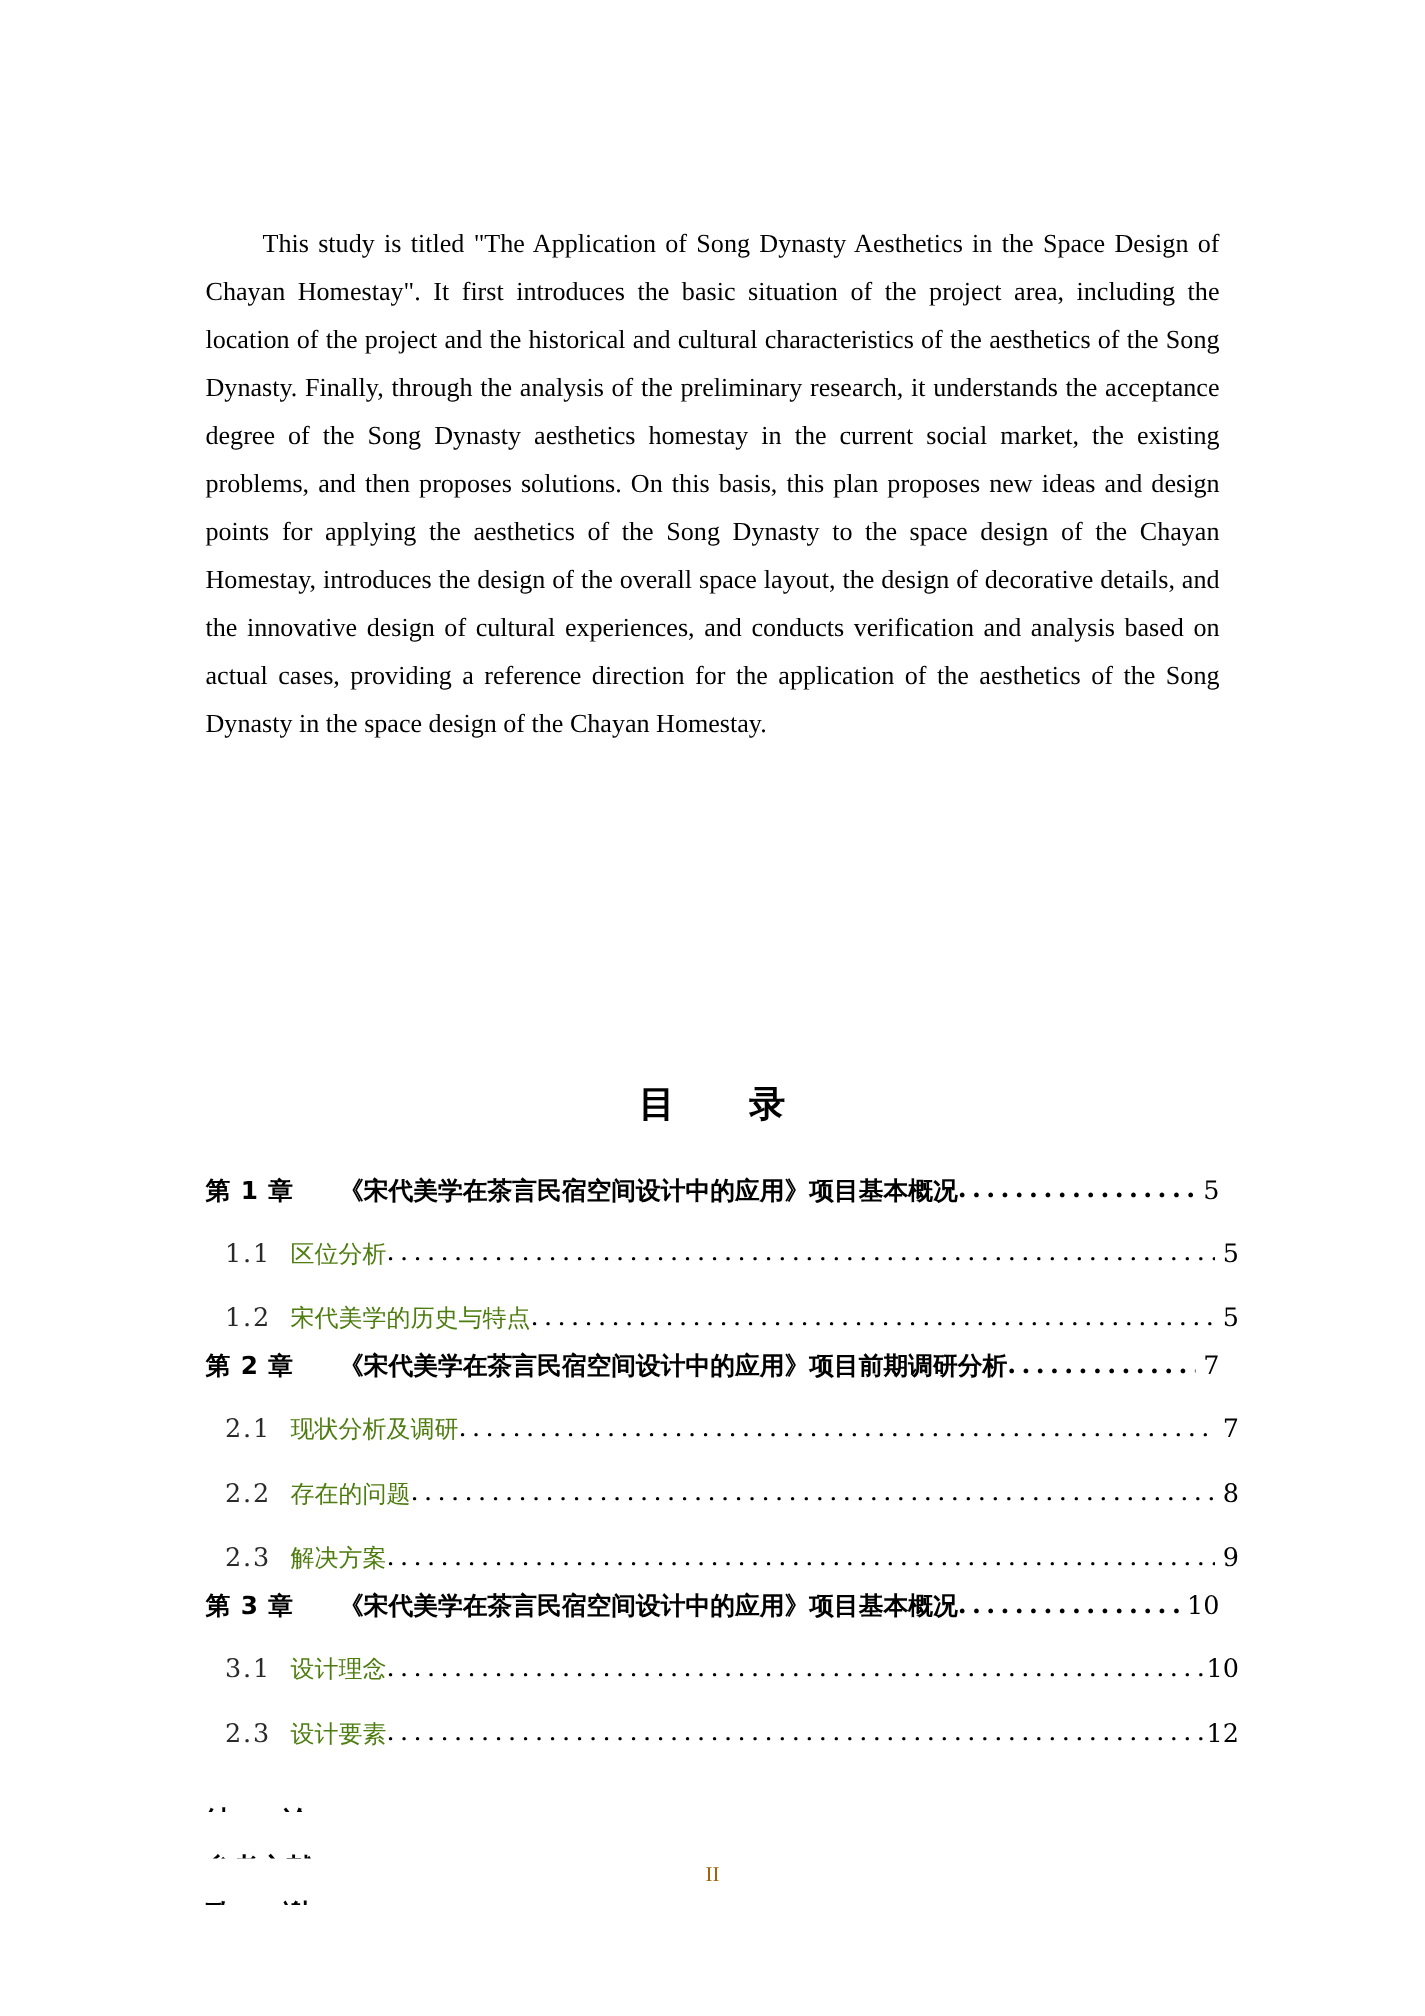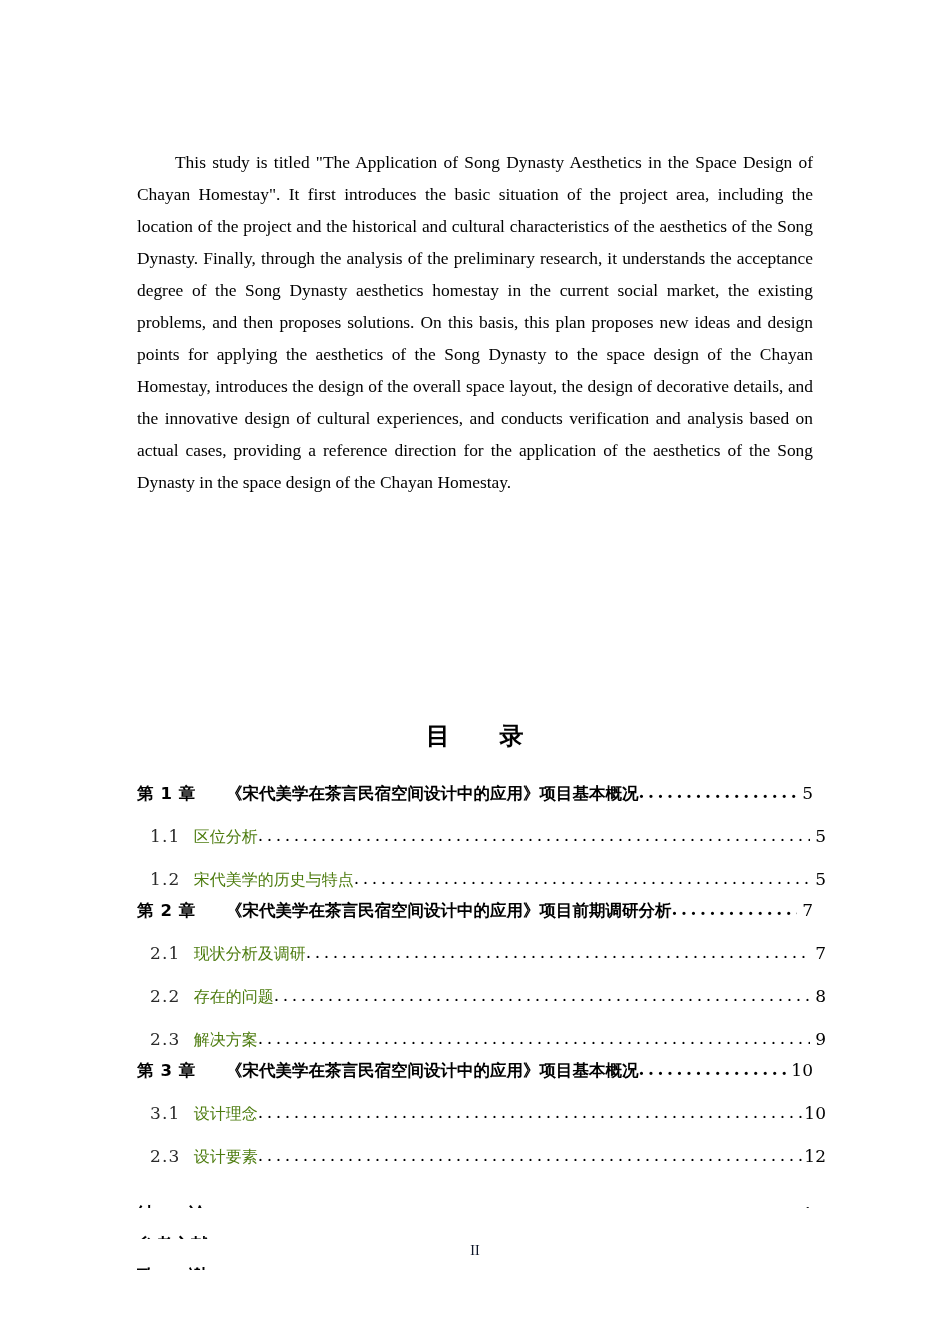--- a/index.html
+++ b/index.html
@@ -186,21 +186,21 @@
 
   
   .footer {
     position: absolute;
     left: 0;
     top: 1243px;
     width: 950px;
     text-align: center;
     font-family: "Liberation Serif", "DejaVu Serif", serif;
     font-size: 14px;
-    color: #0f172a;
+    color: #a16207;
   }
 </style>
 </head>
 <body>
 
 <div class="page">
 
   <div class="content-block">
     <p class="abstract-para">This study is titled "The Application of Song Dynasty Aesthetics in the Space Design of Chayan Homestay". It first introduces the basic situation of the project area, including the location of the project and the historical and cultural characteristics of the aesthetics of the Song Dynasty. Finally, through the analysis of the preliminary research, it understands the acceptance degree of the Song Dynasty aesthetics homestay in the current social market, the existing problems, and then proposes solutions. On this basis, this plan proposes new ideas and design points for applying the aesthetics of the Song Dynasty to the space design of the Chayan Homestay, introduces the design of the overall space layout, the design of decorative details, and the innovative design of cultural experiences, and conducts verification and analysis based on actual cases, providing a reference direction for the application of the aesthetics of the Song Dynasty in the space design of the Chayan Homestay.</p>
 

